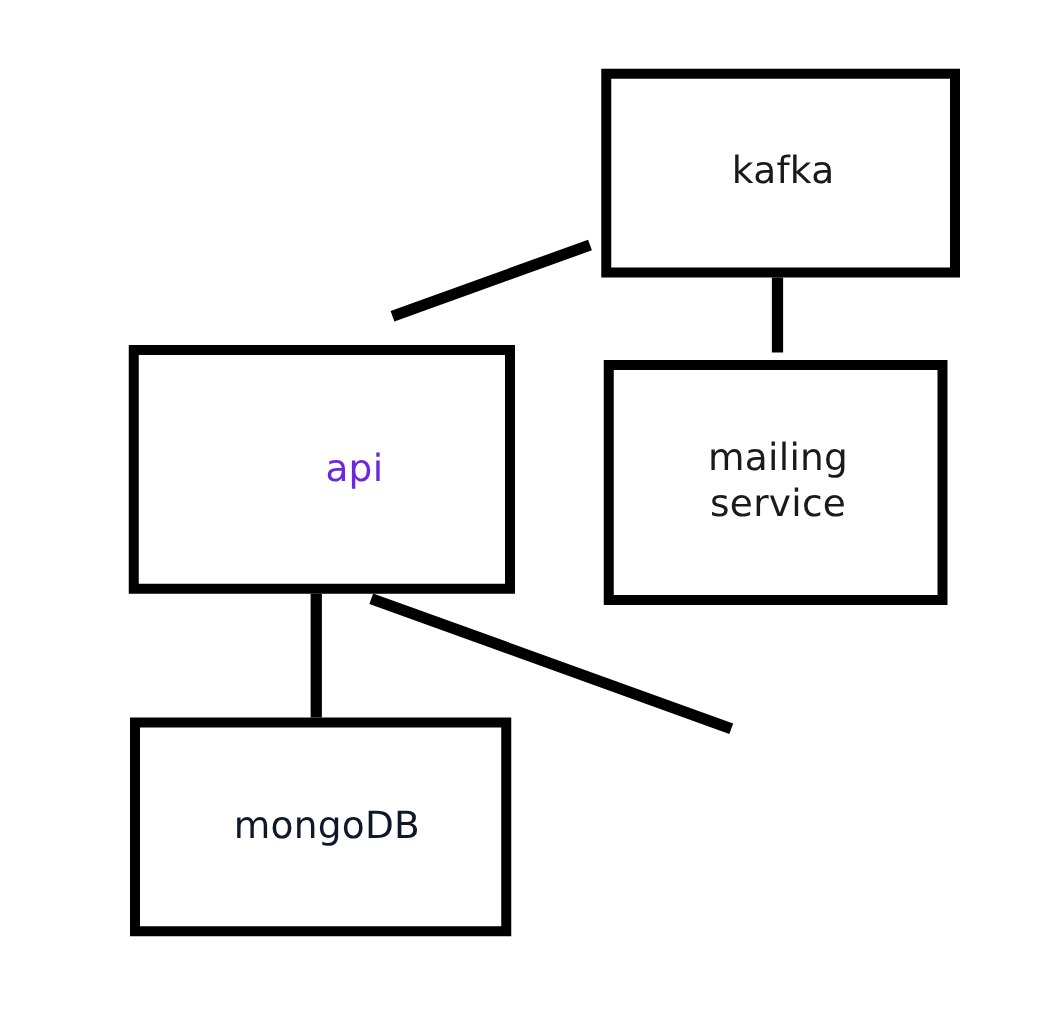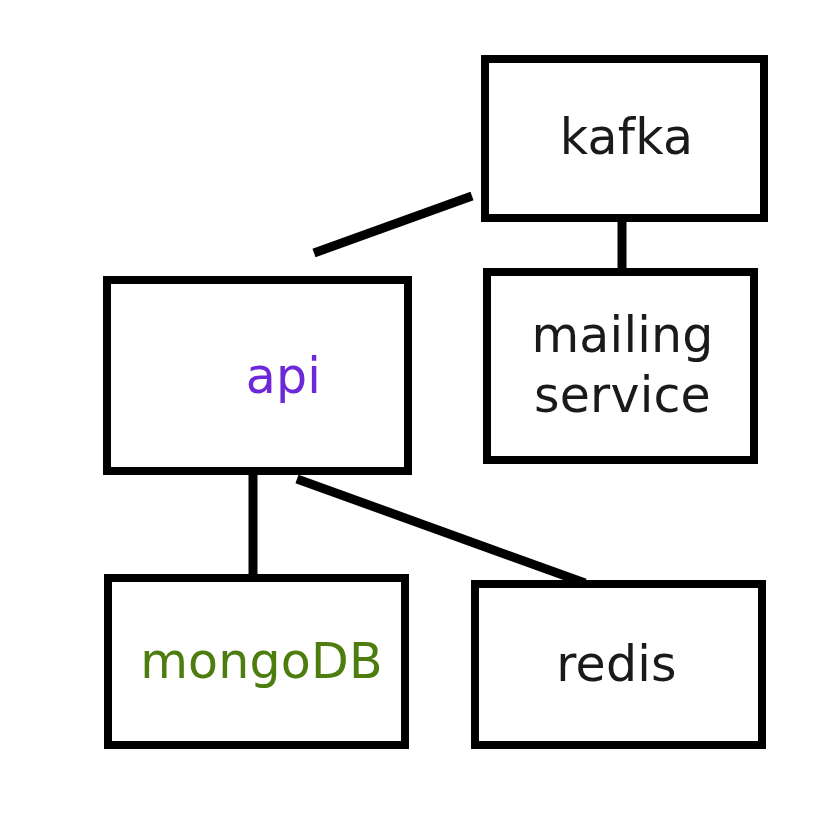--- a/index.html
+++ b/index.html
@@ -23,21 +23,21 @@
     box-sizing: border-box;
     background: #ffffff;
     border: 8px solid #000000;
     display: flex;
     align-items: center;
     justify-content: center;
     z-index: 3;
   }
   .node-label {
     font-family: "DejaVu Sans", "Liberation Sans", sans-serif;
-    font-size: 49px;
+    font-size: 30px;
     font-weight: 400;
     line-height: 1.22;
     color: #1a1a1a;
     text-align: center;
     white-space: pre-line;
     letter-spacing: 0.2px;
   }
   #node-kafka      { left: 481px; top: 55px;  width: 287px; height: 167px; }
   #node-kafka .node-label { transform: translate(2px, -1px); }
   #node-api        { left: 103px; top: 276px; width: 309px; height: 199px; }
@@ -77,26 +77,23 @@
   </svg>
 
   <div class="node" id="node-kafka" style="left: 481px; top: 55px; width: 287px; height: 167px; border-color: rgb(0, 0, 0);">
     <span class="node-label" style="color: rgb(26, 26, 26);">kafka</span>
   </div>
 
   <div class="node" id="node-api" style="left: 103px; top: 276px; width: 309px; height: 199px; border-color: rgb(0, 0, 0);">
     <span class="node-label" style="color: #6d28d9;">api</span>
   </div>
 
-  <div class="node" id="node-mailing" style="left: 483px; top: 268px; width: 275px; height: 196px; border-color: rgb(0, 0, 0);">
+  <div class="node" id="node-mailing" style="left: 483px; top: 288px; width: 275px; height: 196px; border-color: rgb(0, 0, 0);">
     <span class="node-label" style="color: rgb(26, 26, 26);">mailing
 service</span>
   </div>
 
   <div class="node" id="node-mongodb" style="left: 104px; top: 574px; width: 305px; height: 175px; border-color: rgb(0, 0, 0);">
-    <span class="node-label" style="color: #4d7c0f;">mongoDB</span>
+    <span class="node-label" style="color: #0f172a;">mongoDB</span>
   </div>
 
-  <div class="node" id="node-redis" style="left: 471px; top: 580px; width: 295px; height: 169px; border-color: rgb(0, 0, 0);">
-    <span class="node-label" style="color: rgb(26, 26, 26);">redis</span>
-  </div>
 
 </div>
 
 </body></html>

